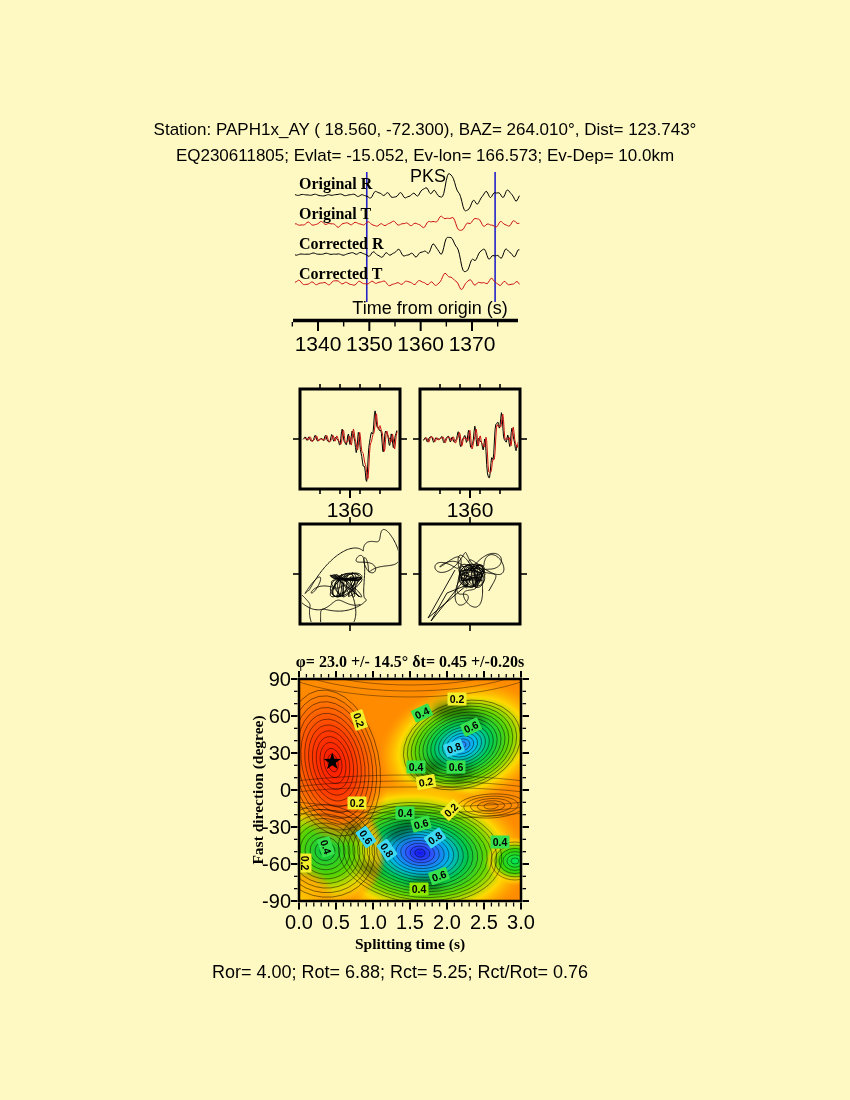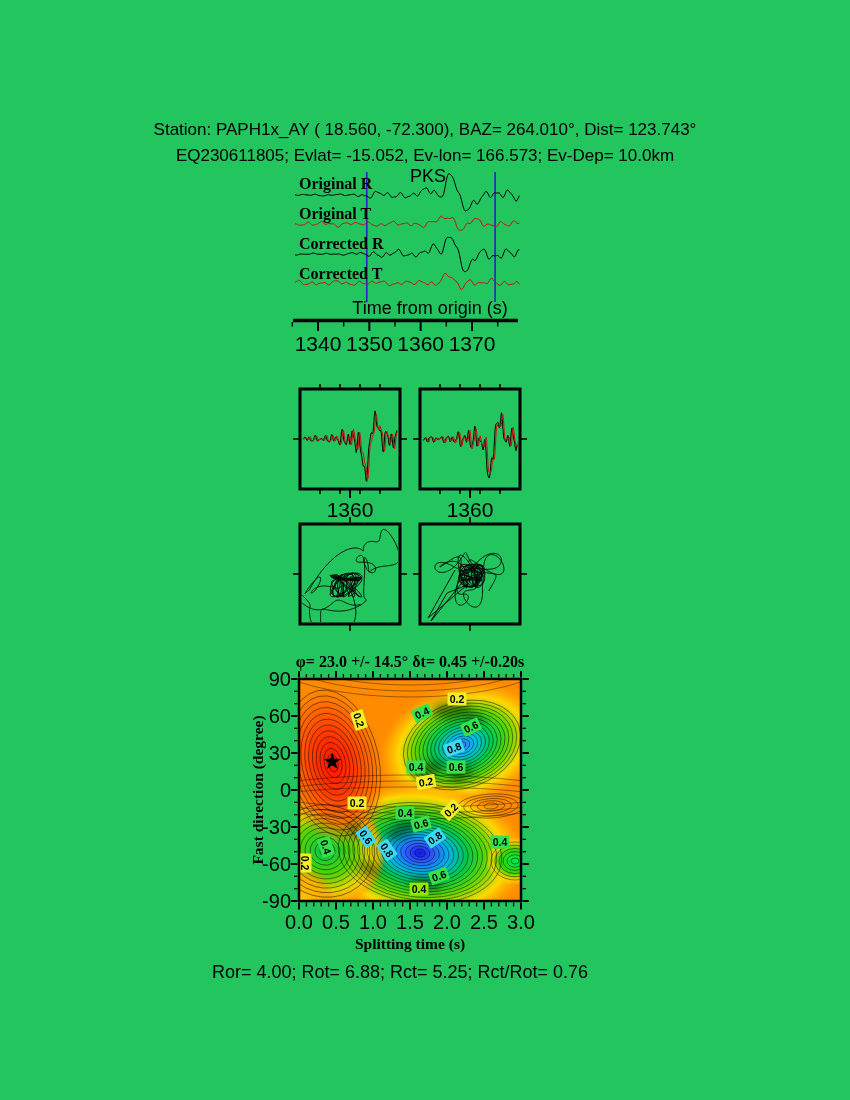--- a/index.html
+++ b/index.html
@@ -1,16 +1,16 @@
 <!DOCTYPE html>
 <html><head>
 <meta charset="utf-8">
 <style>
   html,body{margin:0;padding:0;background:#888;}
-  .page{position:relative;width:850px;height:1100px;background:#22c55e;margin:0 auto;overflow:hidden;}
+  .page{position:relative;width:850px;height:1100px;background:#fef9c3;margin:0 auto;overflow:hidden;}
   svg{position:absolute;left:0;top:0;}
   text{fill:#000;}
   .fs{font-family:"Liberation Sans",sans-serif;}
   .fr{font-family:"Liberation Serif",serif;font-weight:bold;}
 </style>
 </head>
 <body>
 
 <div class="page">
 <svg id="fig" width="850" height="1100" viewBox="0 0 850 1100">

